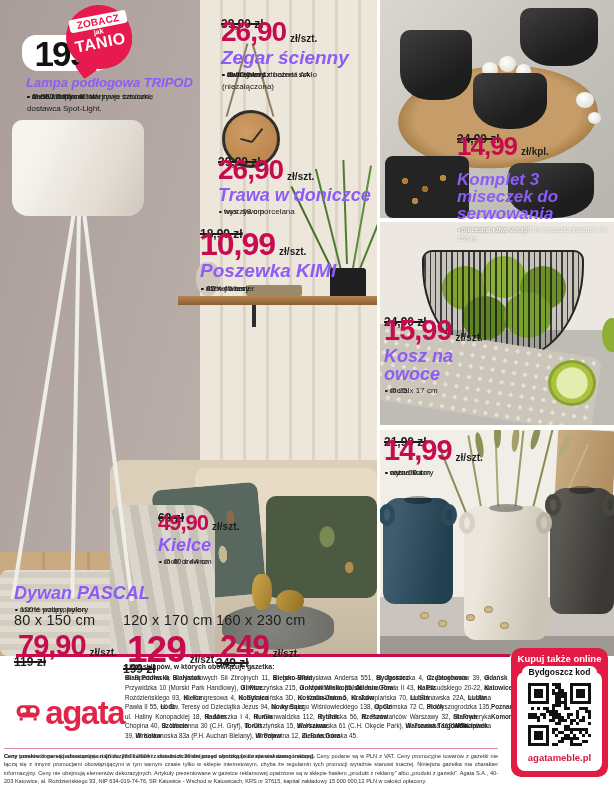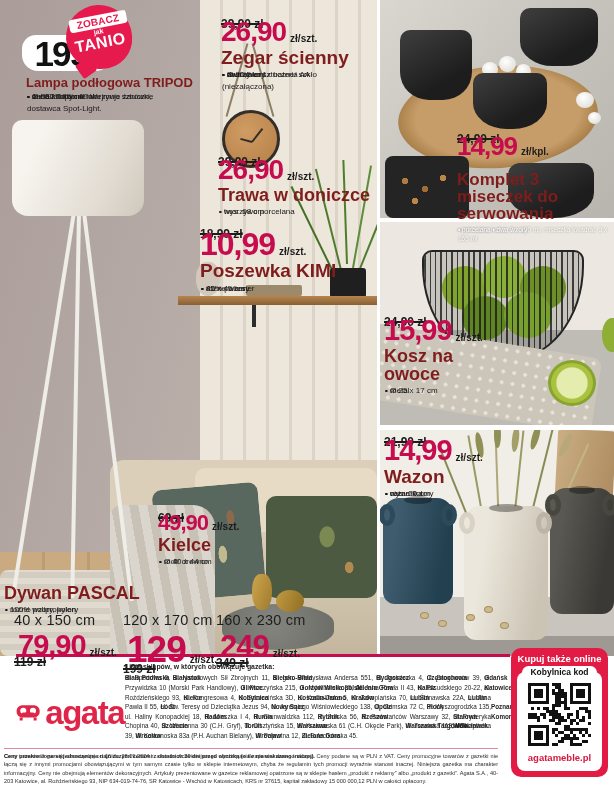--- a/index.html
+++ b/index.html
@@ -133,21 +133,21 @@
   .badge-l2{left:28px;top:23px;color:#fff;font-size:7px;font-weight:700;transform:rotate(-7deg);}
   .badge-l3{left:5px;top:29px;width:58px;color:#fff;font-size:16px;font-weight:800;text-align:center;
     transform:rotate(-7deg);letter-spacing:.5px;}
 
   .pblock{z-index:5;}
   .old{position:relative;font-weight:700;font-size:12px;color:#1c1c1c;line-height:1.1;}
   .old s{text-decoration-thickness:2px;}
   .price-line{position:relative;display:flex;align-items:flex-end;gap:4px;margin-top:1px;}
   .price{position:static;font-weight:800;color:#c60b4e;line-height:.95;letter-spacing:-1px;}
   .unit{position:static;font-weight:700;font-size:10px;color:#1c1c1c;padding-bottom:2px;}
-  .pname{position:relative;font-weight:800;color:#7f1d1d;line-height:1.02;margin-top:2px;}
+  .pname{position:relative;font-weight:800;color:#8b5cf6;line-height:1.02;margin-top:2px;font-style:italic;}
   .bullets{position:relative;margin:2px 0 0 1px;padding:0;list-style:none;font-size:8px;line-height:1.45;color:#1a1a1a;}
   .bullets li::before{content:"• ";}
   .bullets.light{color:#fdfdfd;text-shadow:0 0 2px rgba(40,40,40,.55);}
 
   .variant .vsize{position:relative;font-size:14.5px;color:#1e1e1e;letter-spacing:.2px;}
   .variant .price-line{margin-top:4px;}
 
   
   .footer{left:0;top:656px;width:614px;height:144px;background:#fff;}
   .red-line{left:16px;top:-2px;width:494px;height:2.5px;background:#c60b4e;}
@@ -369,21 +369,20 @@
   </div>
 
   <div class="pblock" style="left:384px;top:436px;width:120px;">
     <div class="old">
         <s>21,90 zł</s>
       </div>
     <div class="price-line">
       <span class="price" style="font-size:29px;">14,99</span>
       <span class="unit">zł/szt.</span>
     </div>
-    <div class="pname" style="font-size:19px;">Wazon</div>
     <ul class="bullets">
       <li>wys. 20 cm</li>
       <li>ceramika</li>
       <li>różne kolory</li>
     </ul>
   </div>
 
   <div class="pblock" style="left:158px;top:512px;width:130px;">
     <div class="old">
         <s>69 zł</s>
@@ -392,30 +391,30 @@
       <span class="price" style="font-size:22px;">49,90</span>
       <span class="unit">zł/szt.</span>
     </div>
     <div class="pname" style="font-size:18px;">Kielce</div>
     <ul class="bullets">
       <li>Ø 40 x 44 cm</li>
       <li>mdf/ drewno</li>
     </ul>
   </div>
 
-  <div class="pblock" style="left:4px;top:584px;width:150px;">
+  <div class="pblock" style="left:14px;top:584px;width:150px;">
     <div class="pname" style="font-size:18px;margin-top:0;">Dywan PASCAL</div>
     <ul class="bullets">
       <li>100% polipropylen</li>
       <li>różne wzory, kolory</li>
     </ul>
   </div>
 
   <div class="pblock variant" style="left:14px;top:612px;width:108px;">
-    <div class="vsize">40 x 150 cm</div>
+    <div class="vsize">80 x 150 cm</div>
     <div class="price-line">
       <span class="old" style="position:static;padding-bottom:4px;">
           <s>119 zł</s>
         </span>
       <span class="price" style="font-size:29px;">79,90</span>
       <span class="unit">zł/szt.</span>
     </div>
   </div>
   <div class="pblock variant" style="left:123px;top:612px;width:100px;">
     <div class="vsize">120 x 170 cm</div>
@@ -458,21 +457,21 @@
     <div class="divider2"></div>
     <div class="fineprint">
       <b>Ceny przekreślone są jednocześnie najniższymi cenami z ostatnich 30 dni przed obniżką (o ile nie wskazano inaczej).</b>
         <span> Ceny towarów z gazetki obowiązują od 16 do 28.09.2024 r. albo do wcześniejszego wyczerpania zapasów danego sklepu. Ceny podane są w PLN z VAT. Ceny promocyjne towarów z gazetki nie łączą się z innymi promocjami obowiązującymi w tym samym czasie tylko w sklepie internetowym, chyba że regulamin tych promocji wyraźnie stanowi inaczej. Niniejsza gazetka ma charakter informacyjny. Ceny nie obejmują elementów dekoracyjnych. Artykuły prezentowane w gazetce reklamowej opatrzone są w sklepie hasłem „produkt z reklamy” albo „produkt z gazetki”. Agata S.A., 40-203 Katowice, al. Roździeńskiego 93, NIP 634-019-74-76, SR Katowice - Wschód w Katowicach, KRS nr 37615, kapitał zakładowy 15 000 000,12 PLN w całości opłacony.</span>
     </div>
   </div>
 
   <div class="qr-box">
     <div class="qr-head">Kupuj także online</div>
     <div class="qr-white"></div>
-    <div class="scan-pill">Kobylnica kod</div>
+    <div class="scan-pill">Bydgoszcz kod</div>
     <svg class="qr-svg" viewBox="0 0 21 21">
         <rect x="8" y="0" width="1" height="1" fill="#111"></rect>
         <rect x="9" y="0" width="1" height="1" fill="#111"></rect>
         <rect x="10" y="0" width="1" height="1" fill="#111"></rect>
         <rect x="9" y="1" width="1" height="1" fill="#111"></rect>
         <rect x="10" y="1" width="1" height="1" fill="#111"></rect>
         <rect x="8" y="2" width="1" height="1" fill="#111"></rect>
         <rect x="10" y="2" width="1" height="1" fill="#111"></rect>
         <rect x="11" y="2" width="1" height="1" fill="#111"></rect>
         <rect x="8" y="3" width="1" height="1" fill="#111"></rect>

